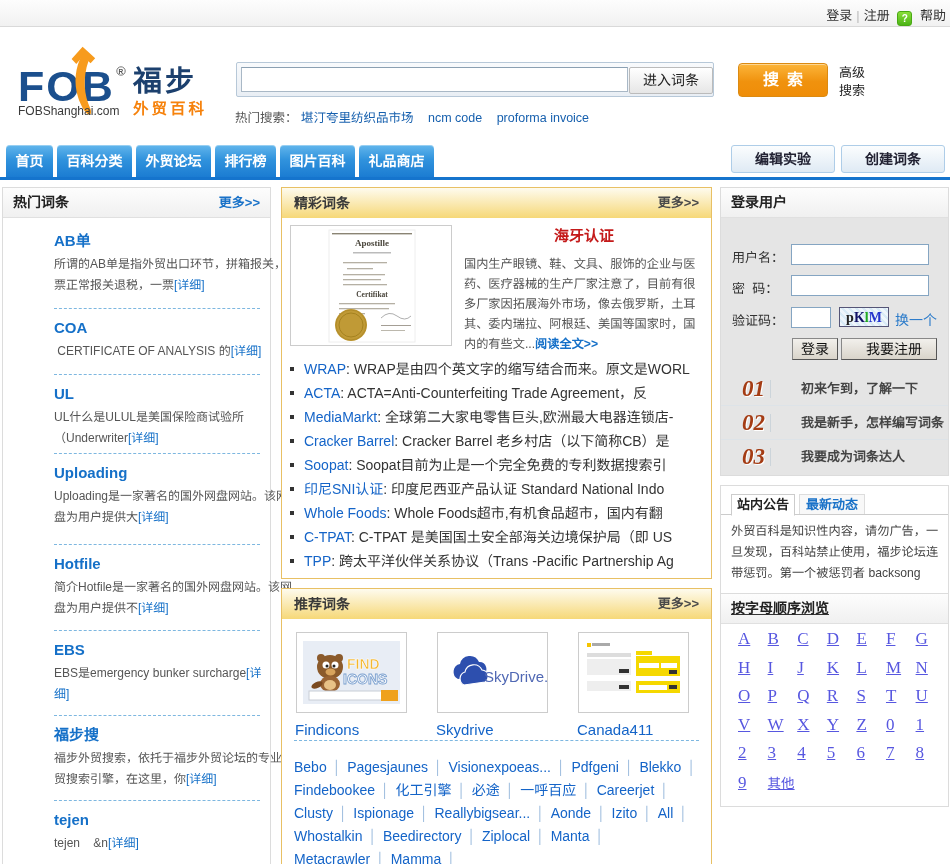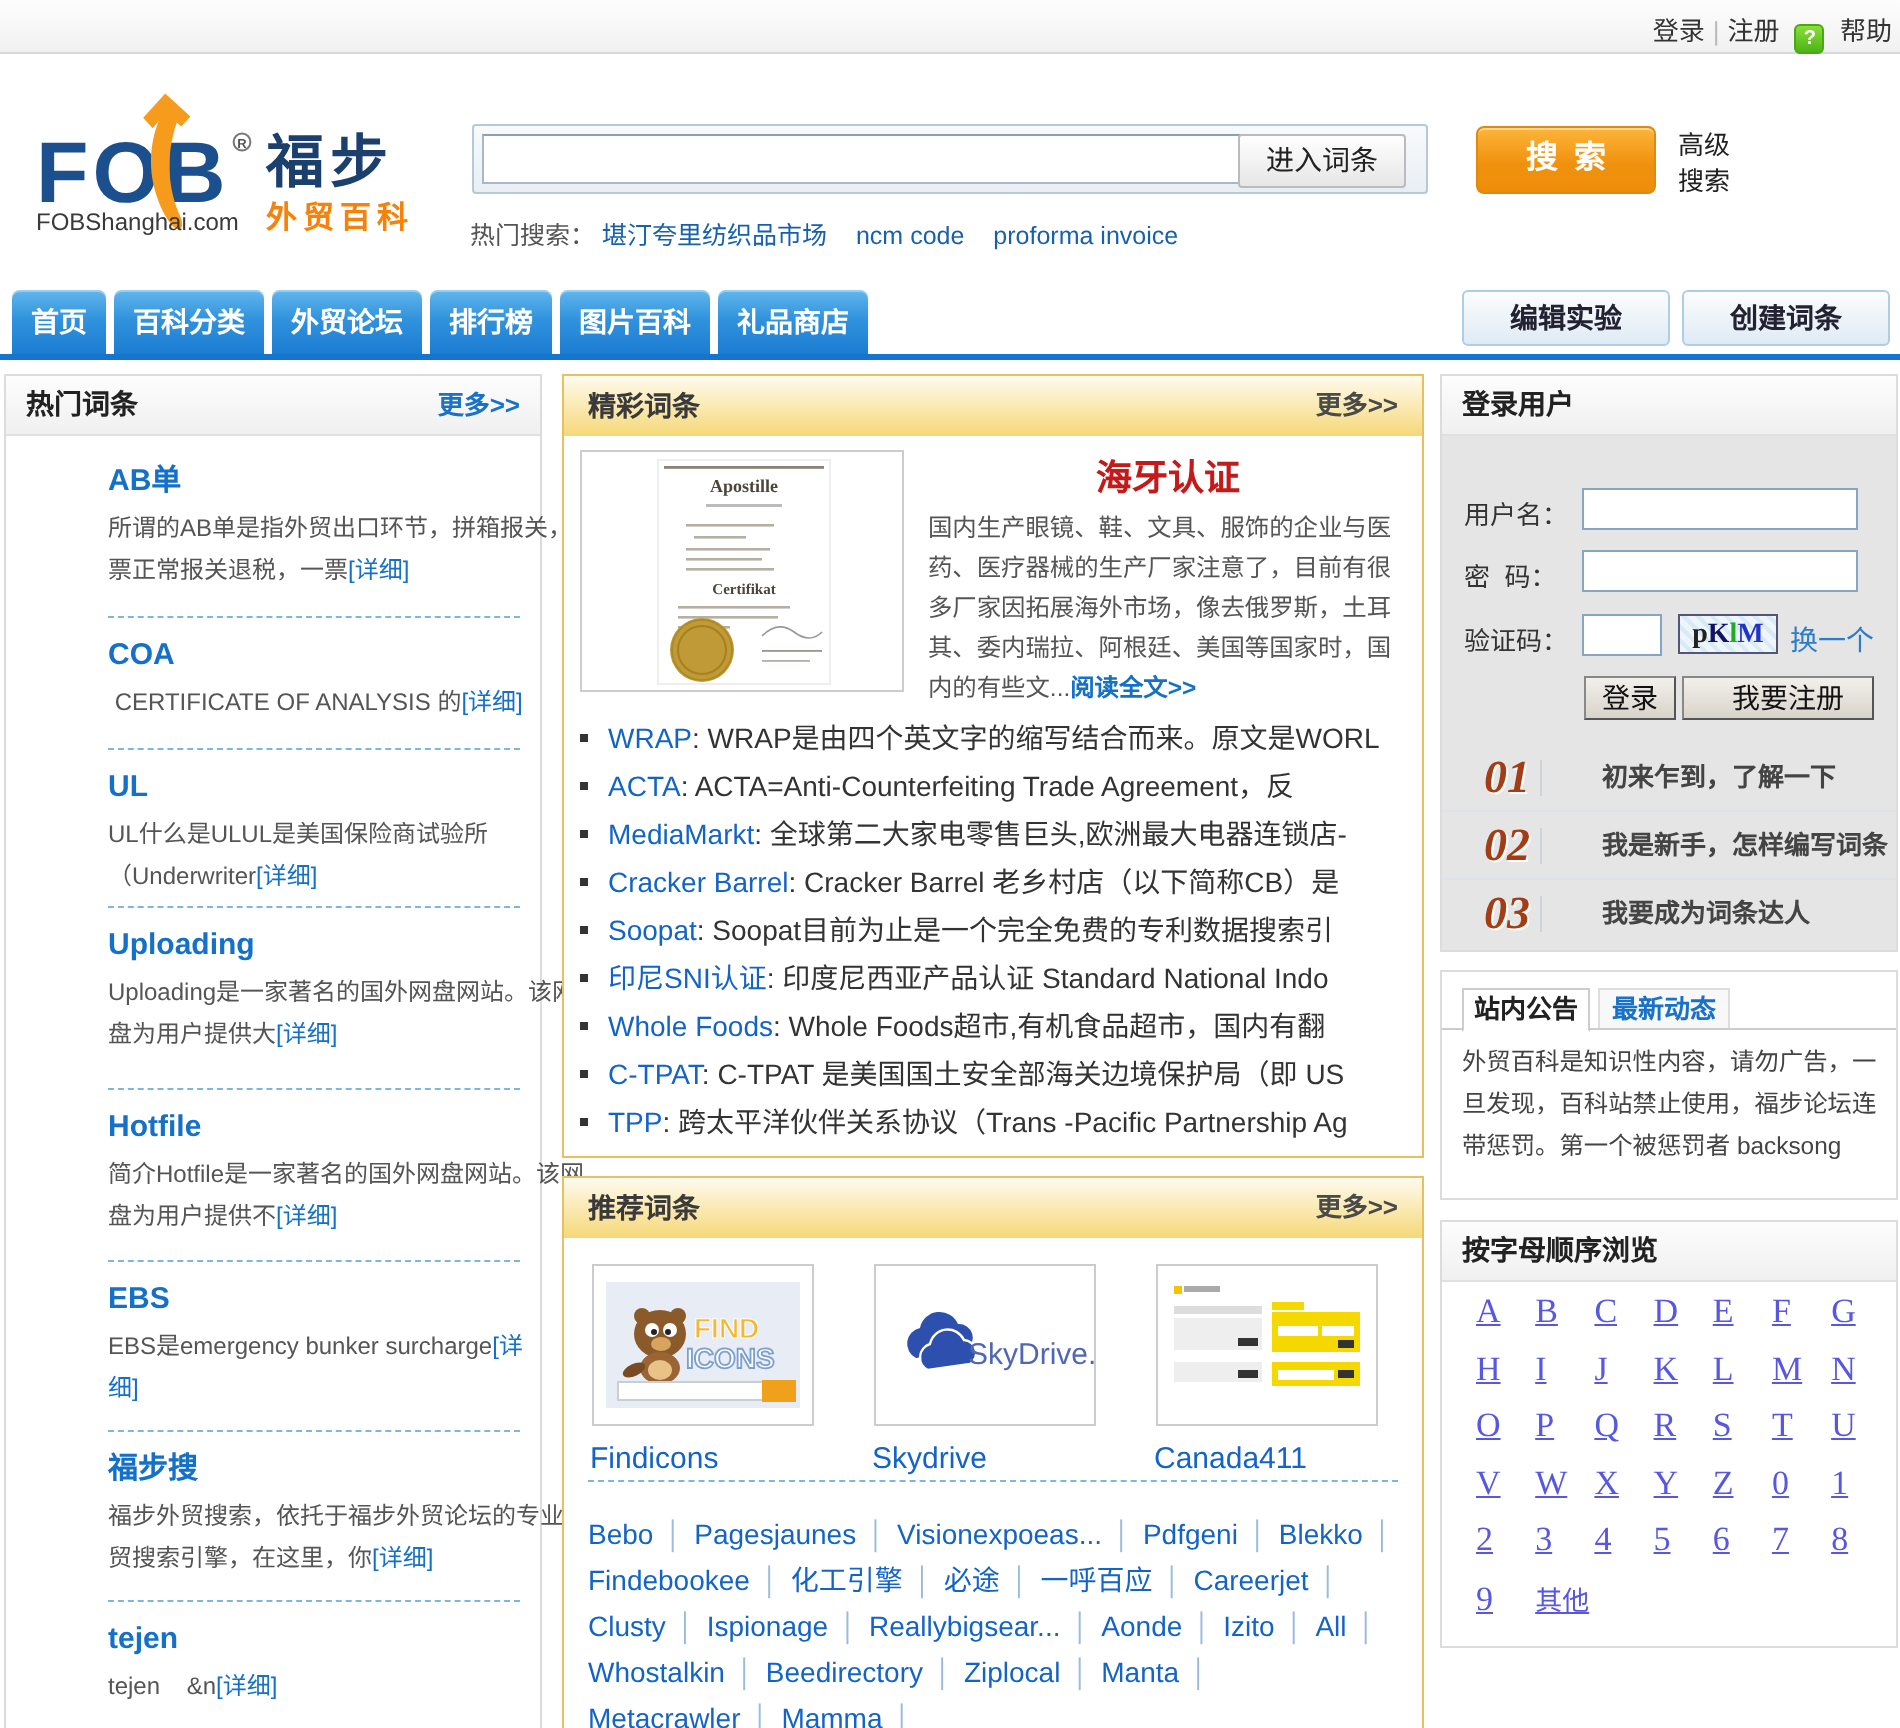--- a/index.html
+++ b/index.html
@@ -16,21 +16,21 @@
 .qicon { display:inline-block; width:13px; height:13px; background:linear-gradient(#8ade3a,#4cb416); border:1px solid #49a913; border-radius:3px; color:#fff; font-size:10px; font-weight:bold; text-align:center; line-height:13px; vertical-align:-2px; }
 
 
 #header { position:absolute; left:0; top:27px; width:950px; height:113px; background:#fff; }
 #logo { position:absolute; left:18px; top:18px; width:215px; height:88px; }
 #logo svg { display:block; }
 #cnname { position:absolute; left:133px; top:30px; font-size:29px; font-weight:bold; color:#1c406e; letter-spacing:3px; white-space:nowrap; }
 #cnsub { position:absolute; left:133px; top:69px; font-size:15.5px; font-weight:bold; color:#f6820c; letter-spacing:3px; white-space:nowrap; }
 #searchwrap { position:absolute; left:236px; top:35px; width:476px; height:33px; border:1px solid #b7c8d8; background:linear-gradient(#f8fafc,#e9eef4); border-radius:2px; }
 #searchinput { position:absolute; left:4px; top:4px; width:385px; height:23px; border:1px solid #a9b8c6; border-top-color:#8ba0b2; background:#fff; }
-#gobtn { position:absolute; right:10px; top:4px; width:82px; height:25px; border:1px solid #bbb; background:linear-gradient(#fff,#e6e6e6); text-align:center; line-height:25px; font-size:14px; color:#222; border-radius:2px; }
+#gobtn { position:absolute; right:0; top:4px; width:82px; height:25px; border:1px solid #bbb; background:linear-gradient(#fff,#e6e6e6); text-align:center; line-height:25px; font-size:14px; color:#222; border-radius:2px; }
 #searchbtn { position:absolute; left:738px; top:36px; width:88px; height:32px; border:1px solid #db8a12; border-radius:4px; background:linear-gradient(#fcb53a,#f0920e 55%, #ef8d08); color:#fff; font-size:16px; font-weight:bold; text-align:center; line-height:32px; letter-spacing:8px; text-indent:8px; box-shadow:inset 0 1px 0 rgba(255,255,255,.45); }
 #advsearch { position:absolute; left:839px; top:37px; font-size:13px; color:#222; line-height:18px; }
 #hotsearch { position:absolute; left:235px; top:80px; font-size:12.5px; color:#555; }
 #hotsearch a { color:#1760ae; margin-right:11px; }
 #hotsearch a.cn { font-weight:normal; color:#1760ae; }
 
 
 #nav { position:absolute; left:0; top:145px; width:950px; height:35px; }
 #nav .line { position:absolute; left:0; top:32px; width:950px; height:3px; background:#1574cd; }
 #nav ul { list-style:none; position:absolute; left:6px; top:0; }
@@ -55,21 +55,21 @@
 .hotitem.last { border-bottom:none; }
 .hotitem h3 { font-size:15px; height:19px; line-height:19px; margin:0 0 4px; }
 .hotitem h3 a { color:#1570c8; font-weight:bold; }
 .hotitem p { font-size:12px; color:#555; line-height:20.5px; white-space:nowrap; }
 .hotitem p a { color:#1570c8; }
 
 
 #midcol1 { left:281px; top:187px; width:429px; height:390px; }
 #feature { position:relative; height:135px; }
 #featimg { position:absolute; left:8px; top:7px; width:160px; height:119px; border:1px solid #ccc; background:#fff; }
-#feattitle { position:absolute; left:180px; top:6px; width:244px; text-align:center; font-size:18px; font-weight:bold; color:#c41a1a; }
+#feattitle { position:absolute; left:180px; top:6px; width:244px; text-align:center; font-size:15px; font-weight:bold; color:#c41a1a; }
 #feattext { position:absolute; left:182px; top:36px; width:250px; font-size:12.2px; color:#555; line-height:20px; white-space:nowrap; }
 #feattext a { color:#1570c8; font-weight:bold; }
 #midlist { list-style:none; padding:4px 0 0 8px; }
 #midlist li { height:24px; line-height:24px; font-size:14px; color:#333; white-space:nowrap; overflow:hidden; }
 #midlist li:before { content:""; display:inline-block; width:4px; height:4px; background:#333; margin-right:10px; vertical-align:3px; }
 #midlist a { color:#1464c8; }
 #midcol2 { left:281px; top:588px; width:429px; height:276px; border-bottom:none; }
 .thumbrow { position:relative; height:121px;text-decoration:underline; }
 .thumb { position:absolute; top:13px; width:109px; height:79px; border:1px solid #ccc; background:#fff; }
 .tcap { position:absolute; top:102px; width:111px; text-align:left; font-size:15px; }
@@ -95,21 +95,21 @@
 .stepnum { position:absolute; left:21px; top:4px; width:44px; font-family:"Liberation Serif",serif; font-style:italic; font-weight:bold; font-size:23px; color:#a43c14; text-shadow:1px 1px 0 #fff; }
 .steptext { position:absolute; left:49px; top:8px; font-size:13px; font-weight:bold; color:#444; border-left:1px solid #ccd4da; padding-left:30px; height:18px; line-height:18px; white-space:nowrap; }
 
 #rightcol2 { left:720px; top:485px; width:227px; height:113px; }
 #anntabs { position:relative; height:20px; border-bottom:1px solid #ccc; margin-top:8px; }
 .anntab { position:absolute; top:0; height:19px; line-height:19px; font-size:13px; }
 #tab-a { left:10px; border:1px solid #ccc; border-bottom:1px solid #fff; background:#fff; font-weight:bold; color:#222; height:20px; padding:0 5px; }
 #tab-b { left:78px; border:1px solid #ddd; border-bottom:none; background:#f8f8f8; color:#1a72c8; font-weight:bold; padding:0 6px; }
 #anntext { padding:6px 4px 0 10px; font-size:12.2px; color:#444; line-height:21px; white-space:nowrap; }
 
-#rightcol3 { left:720px; top:610px; width:227px; height:212px; }
+#rightcol3 { left:720px; top:593px; width:227px; height:212px;text-decoration:underline; }
 #alpha { padding:5px 0 0 17px; }
 #alpha a { display:inline-block; width:29.6px; margin-bottom:8.5px; font-family:"Liberation Serif",serif; font-size:17px; color:#5757e0; text-decoration:underline; }
 </style>
 </head>
 <body>
 
 <div id="topbar">
   <div class="links">登录<span class="sep">|</span>注册 <span class="qicon">?</span> 帮助</div>
 </div>
 

